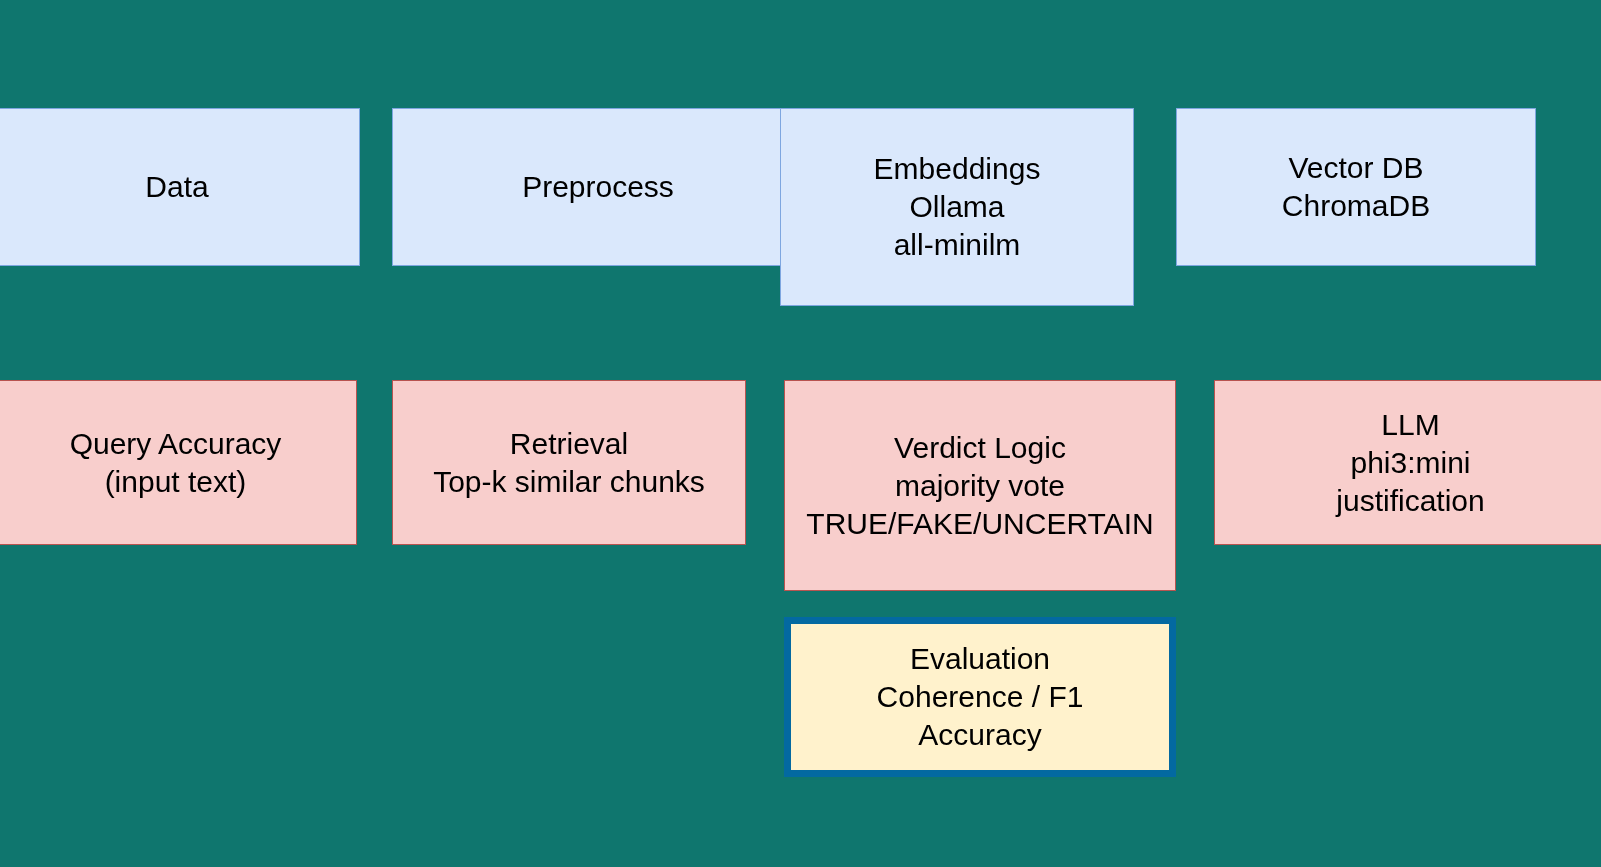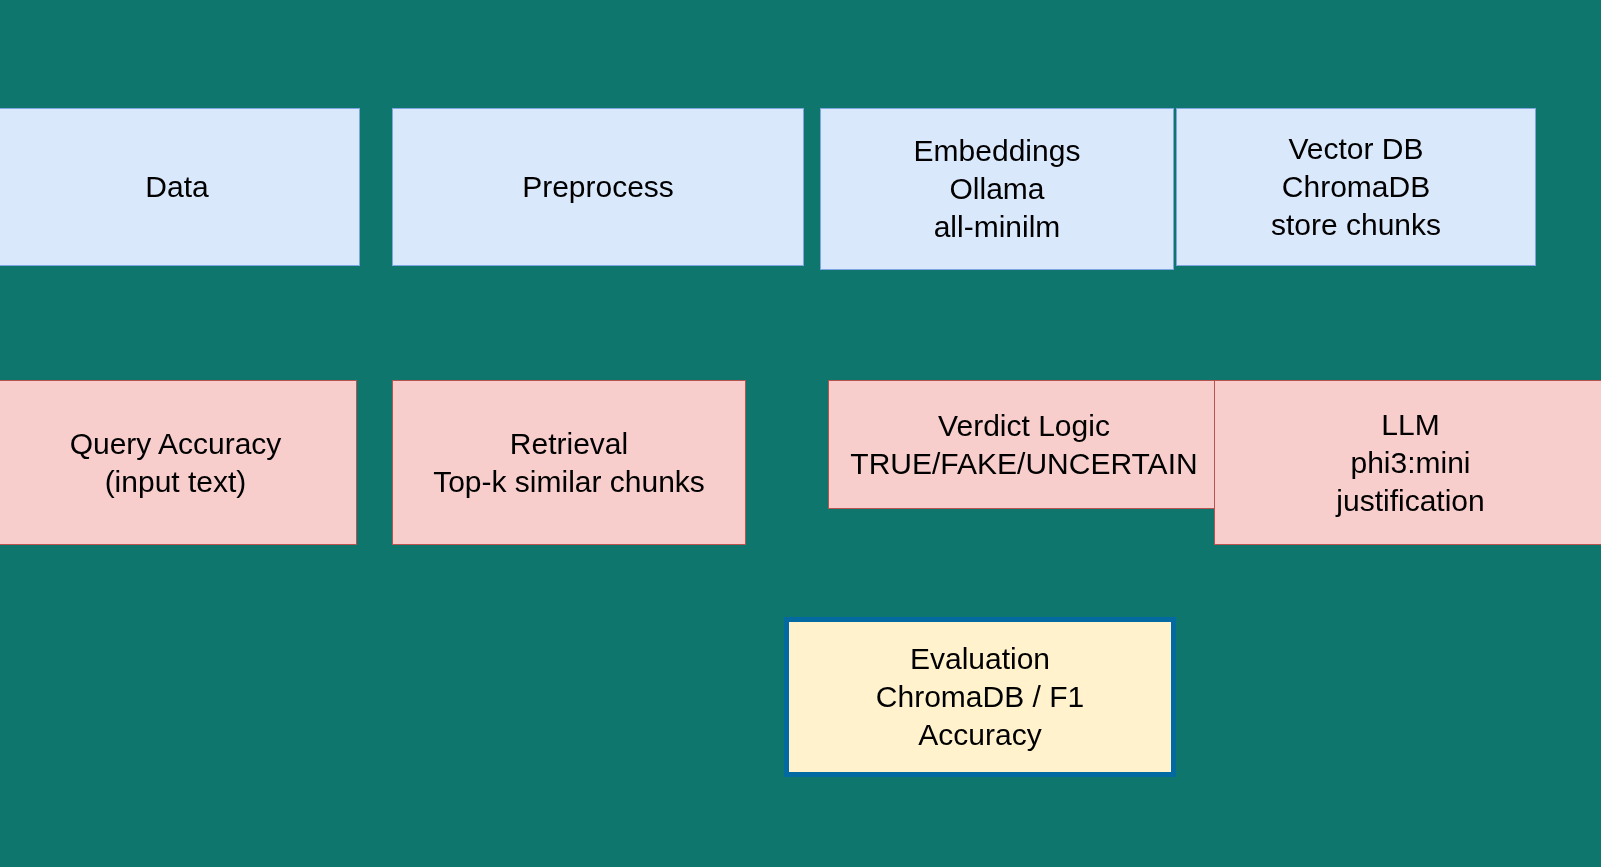--- a/index.html
+++ b/index.html
@@ -35,31 +35,31 @@
   .node-blue {
     background: #dae8fc;
     border: 1px solid #7EA6E0;
   }
   .node-pink {
     background: #f8cecc;
     border: 1px solid #b85450;
   }
   .node-yellow {
     background: #fff2cc;
-    border: 5px solid #0369a1;
+    border: 7px solid #0369a1;
   }
   
   #node-data       { left: -6px;   top: 108px; width: 366px; height: 158px; }
   #node-preprocess { left: 392px;  top: 108px; width: 412px; height: 158px; }
-  #node-embeddings { left: 820px;  top: 108px; width: 354px; height: 162px; }
+  #node-embeddings { left: 780px;  top: 108px; width: 354px; height: 198px; }
   #node-vectordb   { left: 1176px; top: 108px; width: 360px; height: 158px; align-items: center; }
   
   #node-query      { left: -6px;   top: 380px; width: 363px; height: 165px; }
   #node-retrieval  { left: 392px;  top: 380px; width: 354px; height: 165px; }
-  #node-verdict    { left: 784px;  top: 380px; width: 392px; height: 129px; margin-left: 44px; }
+  #node-verdict    { left: 784px;  top: 380px; width: 392px; height: 211px; }
   #node-llm        { left: 1214px; top: 380px; width: 393px; height: 165px; }
   
   #node-evaluation { left: 784px;  top: 617px; width: 392px; height: 160px; }
 </style>
 </head>
 <body>
 
 <div id="canvas">
 
   <div class="node node-blue" id="node-data">
@@ -72,43 +72,43 @@
 
   <div class="node node-blue" id="node-embeddings">
     <span class="line">Embeddings</span>
     <span class="line">Ollama</span>
     <span class="line">all-minilm</span>
   </div>
 
   <div class="node node-blue" id="node-vectordb">
     <span class="line">Vector DB</span>
     <span class="line">ChromaDB</span>
-    <span class="line">store chunks</span>
   </div>
 
   <div class="node node-pink" id="node-query">
     <span class="line">Query Accuracy</span>
     <span class="line">(input text)</span>
   </div>
 
   <div class="node node-pink" id="node-retrieval">
     <span class="line">Retrieval</span>
     <span class="line">Top-k similar chunks</span>
   </div>
 
   <div class="node node-pink" id="node-verdict">
     <span class="line">Verdict Logic</span>
+    <span class="line">majority vote</span>
     <span class="line">TRUE/FAKE/UNCERTAIN</span>
   </div>
 
   <div class="node node-pink" id="node-llm">
     <span class="line">LLM</span>
     <span class="line">phi3:mini</span>
     <span class="line">justification</span>
   </div>
 
   <div class="node node-yellow" id="node-evaluation">
     <span class="line">Evaluation</span>
-    <span class="line">ChromaDB / F1</span>
+    <span class="line">Coherence / F1</span>
     <span class="line">Accuracy</span>
   </div>
 
 </div>
 
 </body></html>

